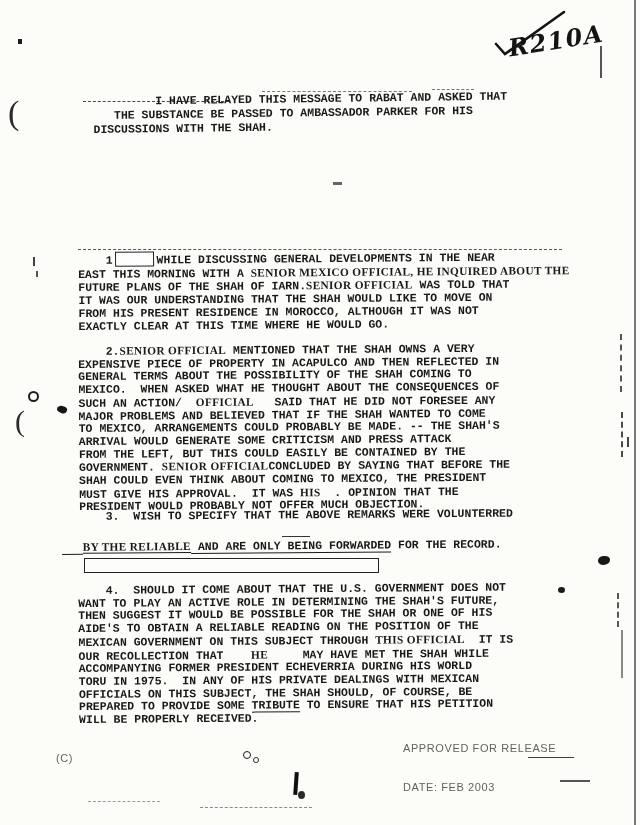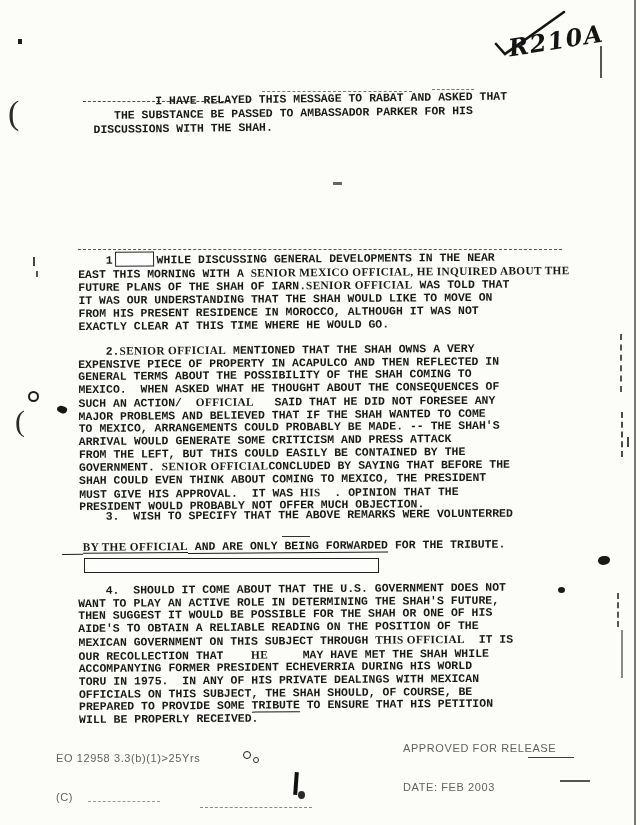--- a/index.html
+++ b/index.html
@@ -68,36 +68,35 @@
   <div class="art" style="left:558px;top:587px;width:7px;height:6px;background:#1a1a1a;border-radius:50%;"></div>
 
   <div class="tblock intro" style="left:93px;top:95px;"><div class="tline"><span class="seg">         I HAVE RELAYED THIS MESSAGE TO RABAT AND ASKED THAT</span></div><div class="tline"><span class="seg">   THE SUBSTANCE BE PASSED TO AMBASSADOR PARKER FOR HIS</span></div><div class="tline"><span class="seg">DISCUSSIONS WITH THE SHAH.</span></div></div>
 
   <div class="tblock" style="left:78px;top:252px;"><div class="tline"><span class="seg">    1</span><span class="redaction-inline"></span><span class="seg">WHILE DISCUSSING GENERAL DEVELOPMENTS IN THE NEAR</span></div><div class="tline"><span class="seg">EAST THIS MORNING WITH A </span><span class="seg serif">SENIOR MEXICO OFFICIAL, HE INQUIRED ABOUT THE</span></div><div class="tline"><span class="seg">FUTURE PLANS OF THE SHAH OF IARN.</span><span class="seg serif">SENIOR OFFICIAL</span><span class="seg"> WAS TOLD THAT</span></div><div class="tline"><span class="seg">IT WAS OUR UNDERSTANDING THAT THE SHAH WOULD LIKE TO MOVE ON</span></div><div class="tline"><span class="seg">FROM HIS PRESENT RESIDENCE IN MOROCCO, ALTHOUGH IT WAS NOT</span></div><div class="tline"><span class="seg">EXACTLY CLEAR AT THIS TIME WHERE HE WOULD GO.</span></div></div>
 
   <div class="tblock" style="left:78px;top:345px;"><div class="tline"><span class="seg">    2.</span><span class="seg serif">SENIOR OFFICIAL</span><span class="seg"> MENTIONED THAT THE SHAH OWNS A VERY</span></div><div class="tline"><span class="seg">EXPENSIVE PIECE OF PROPERTY IN ACAPULCO AND THEN REFLECTED IN</span></div><div class="tline"><span class="seg">GENERAL TERMS ABOUT THE POSSIBILITY OF THE SHAH COMING TO</span></div><div class="tline"><span class="seg">MEXICO.  WHEN ASKED WHAT HE THOUGHT ABOUT THE CONSEQUENCES OF</span></div><div class="tline"><span class="seg">SUCH AN ACTION/  </span><span class="seg serif">OFFICIAL</span><span class="seg">   SAID THAT HE DID NOT FORESEE ANY</span></div><div class="tline"><span class="seg">MAJOR PROBLEMS AND BELIEVED THAT IF THE SHAH WANTED TO COME</span></div><div class="tline"><span class="seg">TO MEXICO, ARRANGEMENTS COULD PROBABLY BE MADE. -- THE SHAH'S</span></div><div class="tline"><span class="seg">ARRIVAL WOULD GENERATE SOME CRITICISM AND PRESS ATTACK</span></div><div class="tline"><span class="seg">FROM THE LEFT, BUT THIS COULD EASILY BE CONTAINED BY THE</span></div><div class="tline"><span class="seg">GOVERNMENT. </span><span class="seg serif">SENIOR OFFICIAL</span><span class="seg">CONCLUDED BY SAYING THAT BEFORE THE</span></div><div class="tline"><span class="seg">SHAH COULD EVEN THINK ABOUT COMING TO MEXICO, THE PRESIDENT</span></div><div class="tline"><span class="seg">MUST GIVE HIS APPROVAL.  IT WAS </span><span class="seg serif">HIS</span><span class="seg">  . OPINION THAT THE</span></div><div class="tline"><span class="seg">PRESIDENT WOULD PROBABLY NOT OFFER MUCH OBJECTION.</span></div></div>
 
   <div class="tblock" style="left:78px;top:511px;"><div class="tline"><span class="seg">    3.  WISH TO SPECIFY THAT THE ABOVE REMARKS WERE VOLUNTERRED</span></div></div>
   <div class="art" style="left:282px;top:536px;width:28px;border-top:1.6px solid #333;"></div>
-  <div class="tblock" style="left:62px;top:541px;"><div class="tline"><span class="seg u">   </span><span class="seg serif u">BY THE OFFICIAL</span><span class="seg u"> AND ARE ONLY BEING FORWARDED</span><span class="seg"> FOR THE TRIBUTE.</span></div></div>
+  <div class="tblock" style="left:62px;top:541px;"><div class="tline"><span class="seg u">   </span><span class="seg serif u">BY THE RELIABLE</span><span class="seg u"> AND ARE ONLY BEING FORWARDED</span><span class="seg"> FOR THE RECORD.</span></div></div>
 
   <div class="redaction-standalone"></div>
 
   <div class="tblock" style="left:78px;top:585px;"><div class="tline"><span class="seg">    4.  SHOULD IT COME ABOUT THAT THE U.S. GOVERNMENT DOES NOT</span></div><div class="tline"><span class="seg">WANT TO PLAY AN ACTIVE ROLE IN DETERMINING THE SHAH'S FUTURE,</span></div><div class="tline"><span class="seg">THEN SUGGEST IT WOULD BE POSSIBLE FOR THE SHAH OR ONE OF HIS</span></div><div class="tline"><span class="seg">AIDE'S TO OBTAIN A RELIABLE READING ON THE POSITION OF THE</span></div><div class="tline"><span class="seg">MEXICAN GOVERNMENT ON THIS SUBJECT THROUGH </span><span class="seg serif">THIS OFFICIAL</span><span class="seg">  IT IS</span></div><div class="tline"><span class="seg">OUR RECOLLECTION THAT    </span><span class="seg serif">HE</span><span class="seg">     MAY HAVE MET THE SHAH WHILE</span></div><div class="tline"><span class="seg">ACCOMPANYING FORMER PRESIDENT ECHEVERRIA DURING HIS WORLD</span></div><div class="tline"><span class="seg">TORU IN 1975.  IN ANY OF HIS PRIVATE DEALINGS WITH MEXICAN</span></div><div class="tline"><span class="seg">OFFICIALS ON THIS SUBJECT, THE SHAH SHOULD, OF COURSE, BE</span></div><div class="tline"><span class="seg">PREPARED TO PROVIDE SOME </span><span class="seg u">TRIBUTE</span><span class="seg"> TO ENSURE THAT HIS PETITION</span></div><div class="tline"><span class="seg">WILL BE PROPERLY RECEIVED.</span></div></div>
 
   <div class="art" style="left:243px;top:751px;width:6px;height:6px;border:1.6px solid #1d1d1d;border-radius:50%;"></div>
   <div class="art" style="left:253px;top:757px;width:4px;height:4px;border:1.4px solid #333;border-radius:50%;"></div>
   <div class="art" style="left:528px;top:757px;width:46px;border-top:1.5px solid #3c3c3c;"></div>
 
   <div class="stamp" style="left:403px;top:716px;">
     <div>APPROVED FOR RELEASE</div>
     <div>DATE: FEB 2003</div>
   </div>
   <div class="stamp" style="left:56px;top:726px;">
-    <div>EO 12958 3.3(b)(1)&gt;25Yrs</div>
     <div>(C)</div>
   </div>
 
   <div class="art" style="left:294px;top:772px;width:4px;height:23px;background:#101010;transform:rotate(4deg);"></div>
   <div class="art" style="left:298px;top:791px;width:7px;height:8px;background:#2a2a2a;border-radius:50%;"></div>
   <div class="art" style="left:88px;top:801px;width:72px;border-top:1.5px dashed #999;"></div>
   <div class="art" style="left:200px;top:807px;width:112px;border-top:1.5px dashed #8a8a8a;"></div>
   <div class="art" style="left:560px;top:780px;width:30px;border-top:2px solid #555;"></div>
 
 </div>

